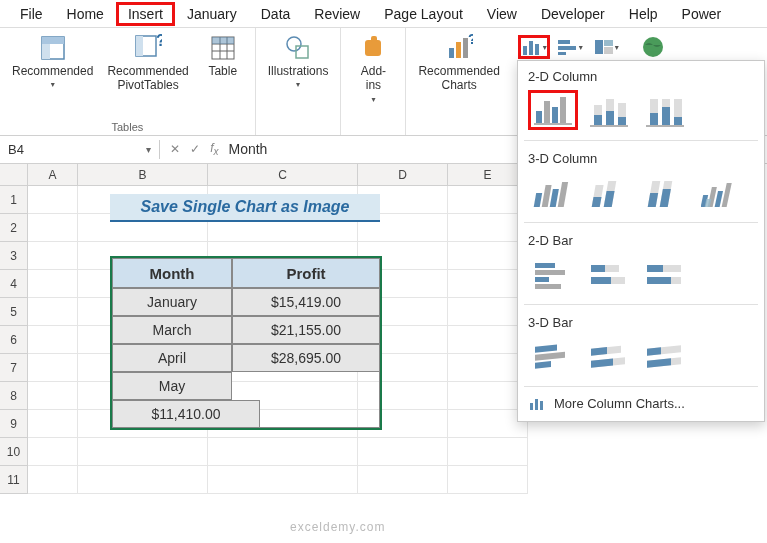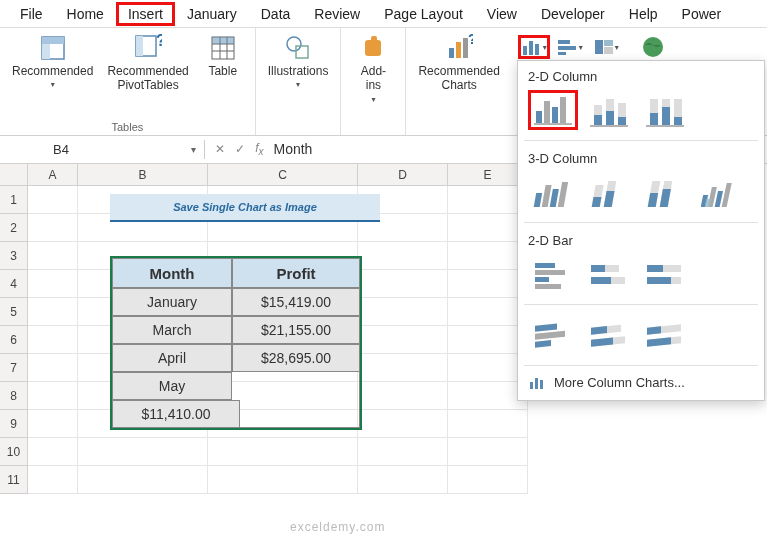--- a/index.html
+++ b/index.html
@@ -19,46 +19,46 @@
 .big-btn .lbl { text-align: center; font-size: 12px; line-height: 1.2; }
 .dd { font-size: 8px; color: #555; }
 
 
 .chartbtns { display: flex; gap: 4px; padding: 4px 6px; align-items: center; }
 .chartbtn { display: flex; align-items: center; padding: 2px; border: 1px solid transparent; cursor: pointer; }
 .chartbtn.sel { border: 3px solid #e11; padding: 0; }
 
 
 .fbar { display: flex; align-items: center; height: 28px; border-bottom: 1px solid #d0d0d0; }
-.namebox { width: 160px; border-right: 1px solid #ccc; padding: 2px 8px; display: flex; align-items: center; justify-content: space-between; margin-left: 45px; }
+.namebox { width: 160px; border-right: 1px solid #ccc; padding: 2px 8px; display: flex; align-items: center; justify-content: space-between; }
 .namebox .dd { font-size: 10px; color: #666; }
 .fx-area { display: flex; align-items: center; gap: 10px; padding: 0 10px; }
 .fx-icon { color: #888; font-size: 12px; }
 .fx-val { font-size: 14px; }
 
 
 .grid { position: relative; }
 .colheads { display: flex; height: 22px; }
 .rowhead, .colhead, .corner { background: #f3f2f1; border-right: 1px solid #d0d0d0; border-bottom: 1px solid #d0d0d0; display: flex; align-items: center; justify-content: center; font-size: 12px; color: #444; }
 .corner { width: 28px; }
 .colhead { }
 .row { display: flex; height: 28px; }
 .rowhead { width: 28px; border-right: 1px solid #d0d0d0; border-bottom: 1px solid #d0d0d0; background: #f3f2f1; display: flex; align-items: center; justify-content: center; font-size: 12px; }
 .cell { border-right: 1px solid #e5e5e5; border-bottom: 1px solid #e5e5e5; }
 
 
-.titlebanner { position: absolute; left: 110px; top: 30px; width: 270px; height: 28px; background: #d9e8f2; border-bottom: 2px solid #2a6aa0; display: flex; align-items: center; justify-content: center; font-style: italic; font-weight: bold; color: #2a6aa0; font-size: 11px; }
+.titlebanner { position: absolute; left: 110px; top: 30px; width: 270px; height: 28px; background: #d9e8f2; border-bottom: 2px solid #2a6aa0; display: flex; align-items: center; justify-content: center; font-style: italic; font-weight: bold; color: #2a6aa0; font-size: 16px; }
 
 
 .datatable { position: absolute; left: 110px; top: 92px; border: 2px solid #1a7a4a; box-shadow: 0 0 0 1px #888 inset; }
 .datatable .hrow { display: flex; }
 .datatable .th { background: #cfe0ee; border: 1px solid #888; font-weight: bold; font-size: 15px; display: flex; align-items: center; justify-content: center; height: 30px; }
 .datatable .td { background: #e6e6e6; border: 1px solid #888; font-size: 14px; display: flex; align-items: center; justify-content: center; height: 28px; }
 .th.c1, .td.c1 { width: 120px; }
-.th.c2, .td.c2 { width: 128px; }
+.th.c2, .td.c2 { width: 148px; }
 
 
 .ddpanel { position: absolute; left: 517px; top: 60px; width: 248px; background: #fff; border: 1px solid #c8c8c8; box-shadow: 0 4px 12px rgba(0,0,0,.2); padding-bottom: 4px; }
 .ddpanel .sect { padding: 8px 10px 0; }
 .ddpanel .sect-title { font-size: 13px; color: #333; margin-bottom: 6px; }
 .ddpanel .thumbs { display: flex; gap: 6px; flex-wrap: wrap; padding-bottom: 8px; }
 .thumb { width: 50px; height: 40px; border: 1px solid transparent; display: flex; align-items: flex-end; justify-content: center; cursor: pointer; padding: 2px; }
 .thumb.sel { border: 3px solid #e11; width: 50px; height: 40px; }
 .ddpanel .sep { height: 1px; background: #e0e0e0; margin: 2px 6px; }
 .ddpanel .more { display: flex; align-items: center; gap: 8px; padding: 6px 10px; font-size: 13px; cursor: pointer; }
@@ -455,20 +455,21 @@
             <rect x="2" y="6" width="34" height="7" fill="#ddd"></rect>
             <rect x="2" y="6" width="16" height="7" fill="#5b8bb2"></rect>
             <rect x="2" y="18" width="34" height="7" fill="#ddd"></rect>
             <rect x="2" y="18" width="24" height="7" fill="#5b8bb2"></rect>
           </svg>
         </div>
     </div>
   </div>
   <div class="sep"></div>
   <div class="sect">
+    <div class="sect-title">3-D Bar</div>
     <div class="thumbs">
       <div class="thumb">
           <svg width="40" height="32">
             <g transform="skewY(-6)">
               <rect x="2" y="6" width="22" height="6" fill="#5b8bb2"></rect>
               <rect x="2" y="14" width="30" height="6" fill="#aaa"></rect>
               <rect x="2" y="22" width="16" height="6" fill="#5b8bb2"></rect>
             </g>
           </svg>
         </div>

